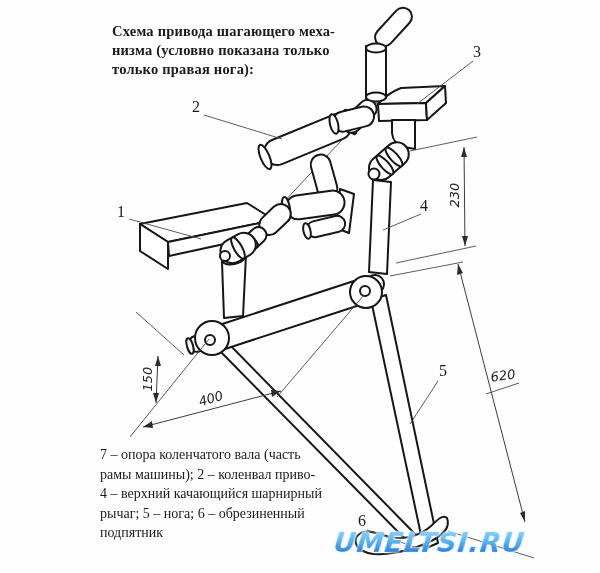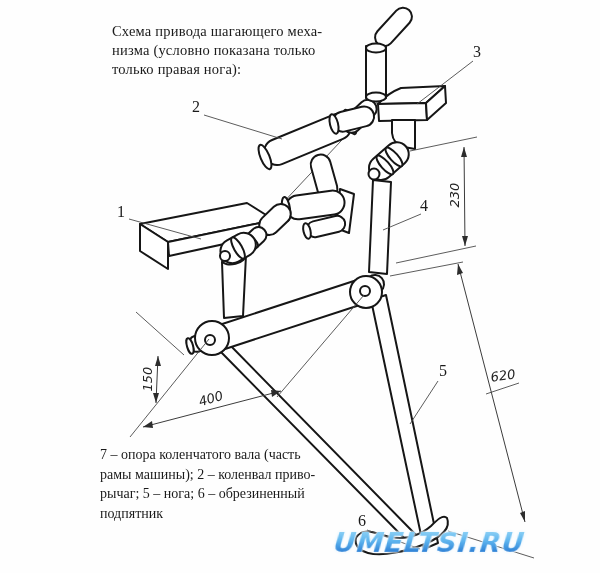--- a/index.html
+++ b/index.html
@@ -1,19 +1,19 @@
 <!DOCTYPE html>
 <html><head>
 <meta charset="utf-8">
 <style>
   html,body{margin:0;padding:0;background:#ffffff;}
   #page{position:relative;width:600px;height:573px;background:#fefefe;overflow:hidden;
         font-family:"Liberation Serif",serif;color:#1a1a1a;}
   #title{position:absolute;left:112px;top:22px;width:244px;
-         font-weight:normal;font-size:14.5px;line-height:19px;letter-spacing:.2px;}
+         font-weight:bold;font-size:14.5px;line-height:19px;letter-spacing:.2px;}
   #title span{display:block;}
   #legend{position:absolute;left:100px;top:445px;width:246px;
           font-size:14px;line-height:19.5px;}
   #legend span{display:block;}
   svg{position:absolute;left:0;top:0;}
   .part{fill:#ffffff;stroke:#161616;stroke-width:2;stroke-linejoin:round;}
   .thin{stroke:#3c3c3c;stroke-width:1;fill:none;}
   .hair{stroke:#4a4a4a;stroke-width:.9;fill:none;}
   .arrow{fill:#2c2c2c;stroke:none;}
   .dimtxt{font-family:"DejaVu Sans",sans-serif;font-style:italic;font-size:13px;fill:#222;}
@@ -156,19 +156,20 @@
     <text class="callout" x="196" y="112" text-anchor="middle">2</text>
     <text class="callout" x="477" y="57" text-anchor="middle">3</text>
     <text class="callout" x="424" y="211" text-anchor="middle">4</text>
     <text class="callout" x="443" y="376" text-anchor="middle">5</text>
     <text class="callout" x="362" y="526" text-anchor="middle">6</text>
   </svg>
 
   <div id="legend">
     <span>7 – опора коленчатого вала (часть</span>
     <span>рамы машины); 2 – коленвал приво-</span>
+    <span>4 – верхний качающийся шарнирный</span>
     <span>рычаг; 5 – нога; 6 – обрезиненный</span>
     <span>подпятник</span>
   </div>
 
   <div id="watermark">UMELTSI.RU</div>
 
 </div>
 
 </body></html>

